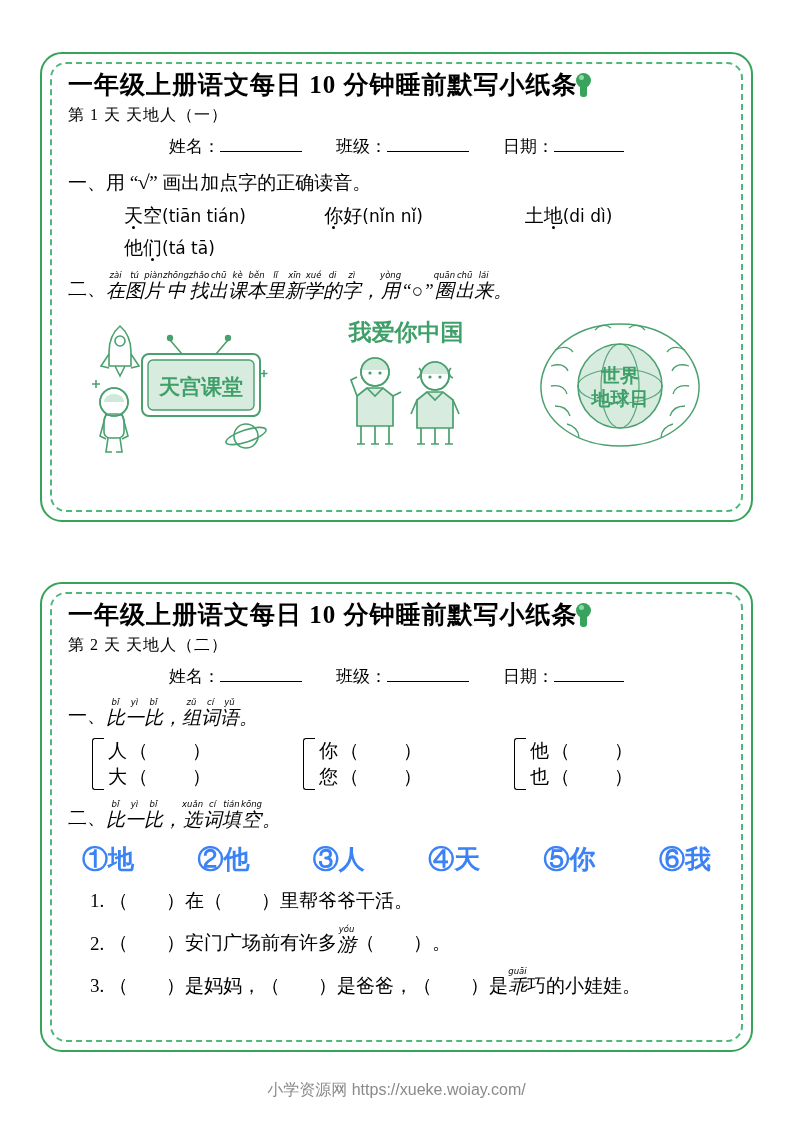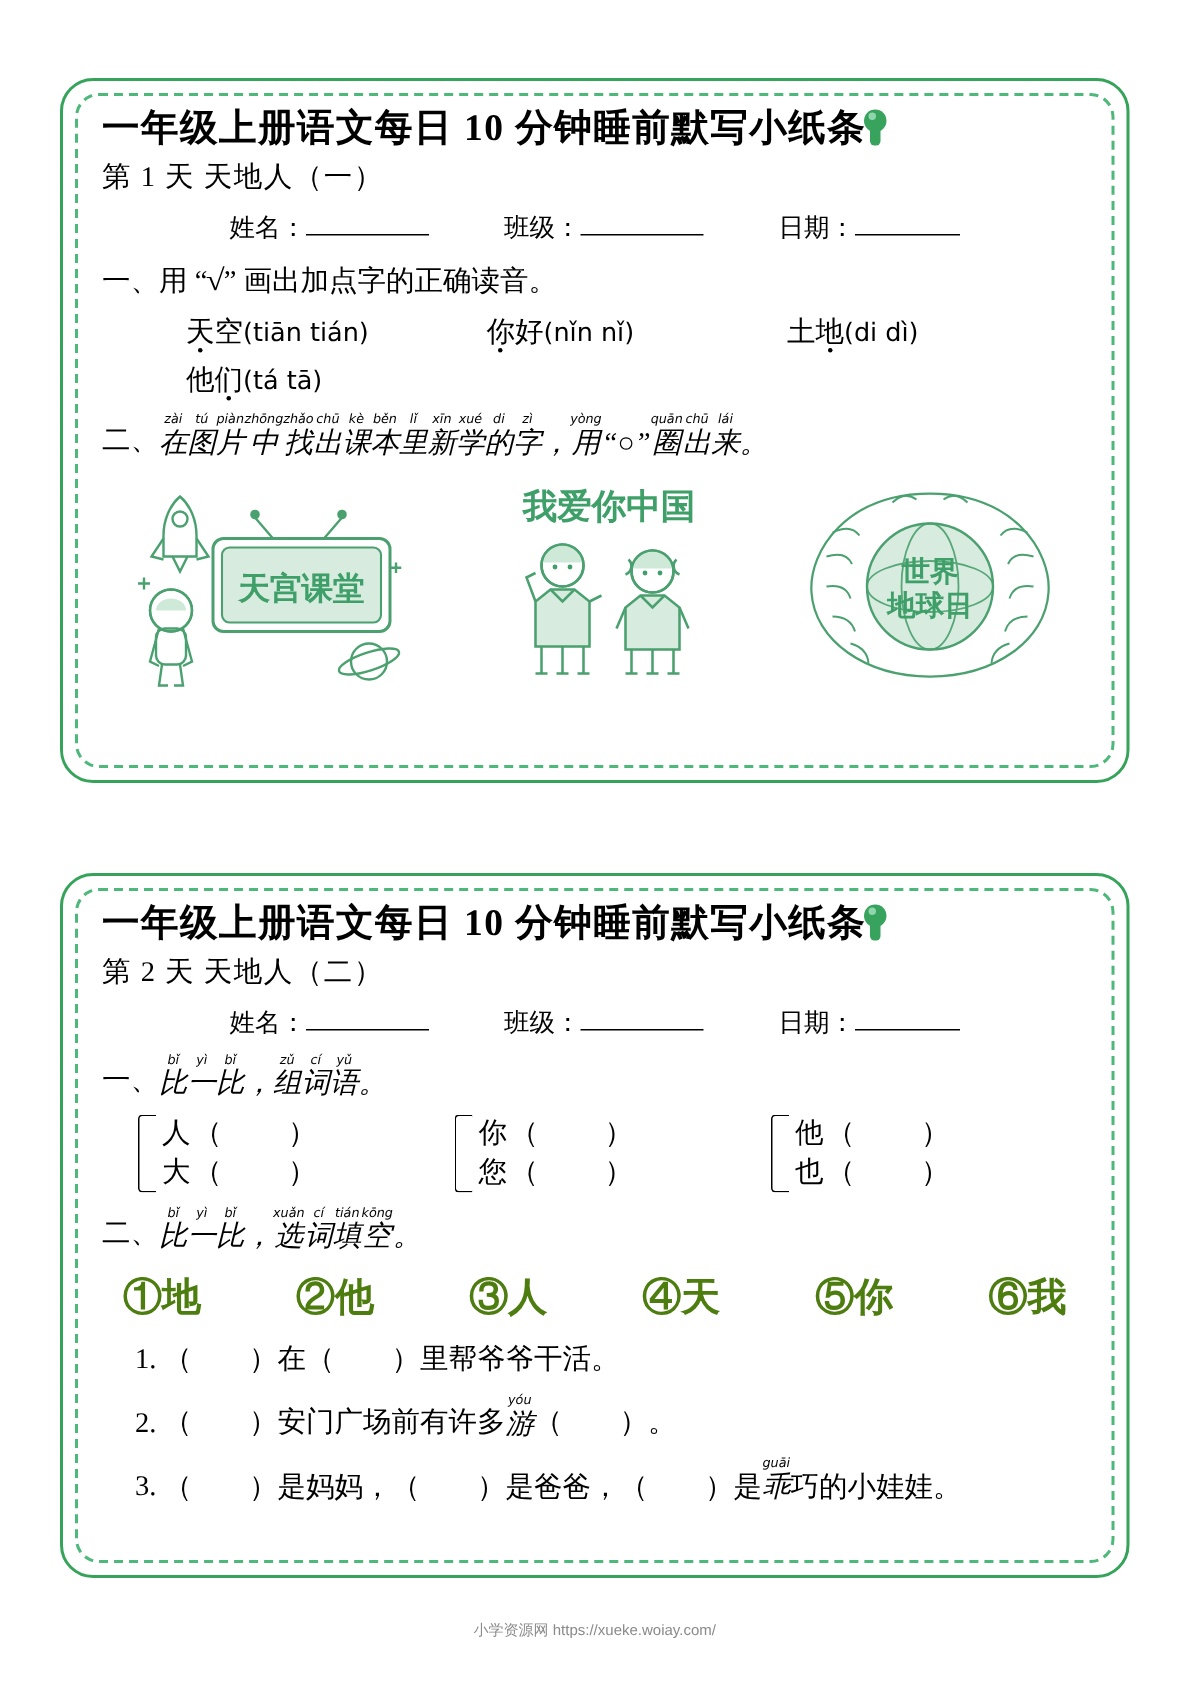--- a/index.html
+++ b/index.html
@@ -71,32 +71,32 @@
     width: 5px; height: 5px; border-radius: 50%;
     background: #8fd6ac;
   }
   .pin .needle {
     position: absolute; left: 4px; top: 13px;
     width: 7px; height: 11px;
     background: #37a35c;
     border-radius: 0 0 3px 3px;
   }
   .sub-title {
-    font-size: 19px;
+    font-size: 16px;
     letter-spacing: 1px;
     margin-top: 4px;
     color: #000;
   }
 
   
   .meta {
     margin-top: 9px;
     display: flex;
     justify-content: center;
-    gap: 50px;
+    gap: 34px;
     font-size: 17px;
   }
   .meta .field { white-space: nowrap; }
   .meta .blank {
     display: inline-block;
     width: 82px;
     border-bottom: 1px solid #000;
     height: 15px;
   }
   .meta .blank.short { width: 70px; }
@@ -192,40 +192,40 @@
     margin-right: 4px;
   }
   .brace-words div { line-height: 26px; white-space: nowrap; }
   .paren-blank { letter-spacing: 2px; }
 
   .word-bank {
     margin-top: 10px;
     display: flex;
     justify-content: space-between;
     padding: 0 14px;
-    color: #4d7c0f;
+    color: #3b82f6;
     font-size: 26px;
     font-weight: bold;
   }
   .word-bank span { white-space: nowrap; }
 
   .fill-line {
     margin-top: 11px;
     padding-left: 22px;
     font-size: 19px;
     white-space: nowrap;
   }
 
   
   .footer {
     position: absolute;
     left: 0; right: 0;
     top: 1080px;
     text-align: center;
-    font-size: 10px;
+    font-size: 16px;
     color: #8a8a8a;
     font-family: "Liberation Sans", sans-serif;
   }
 </style>
 </head>
 <body>
 
 <div class="page">
 
   <div class="card" id="card1">

